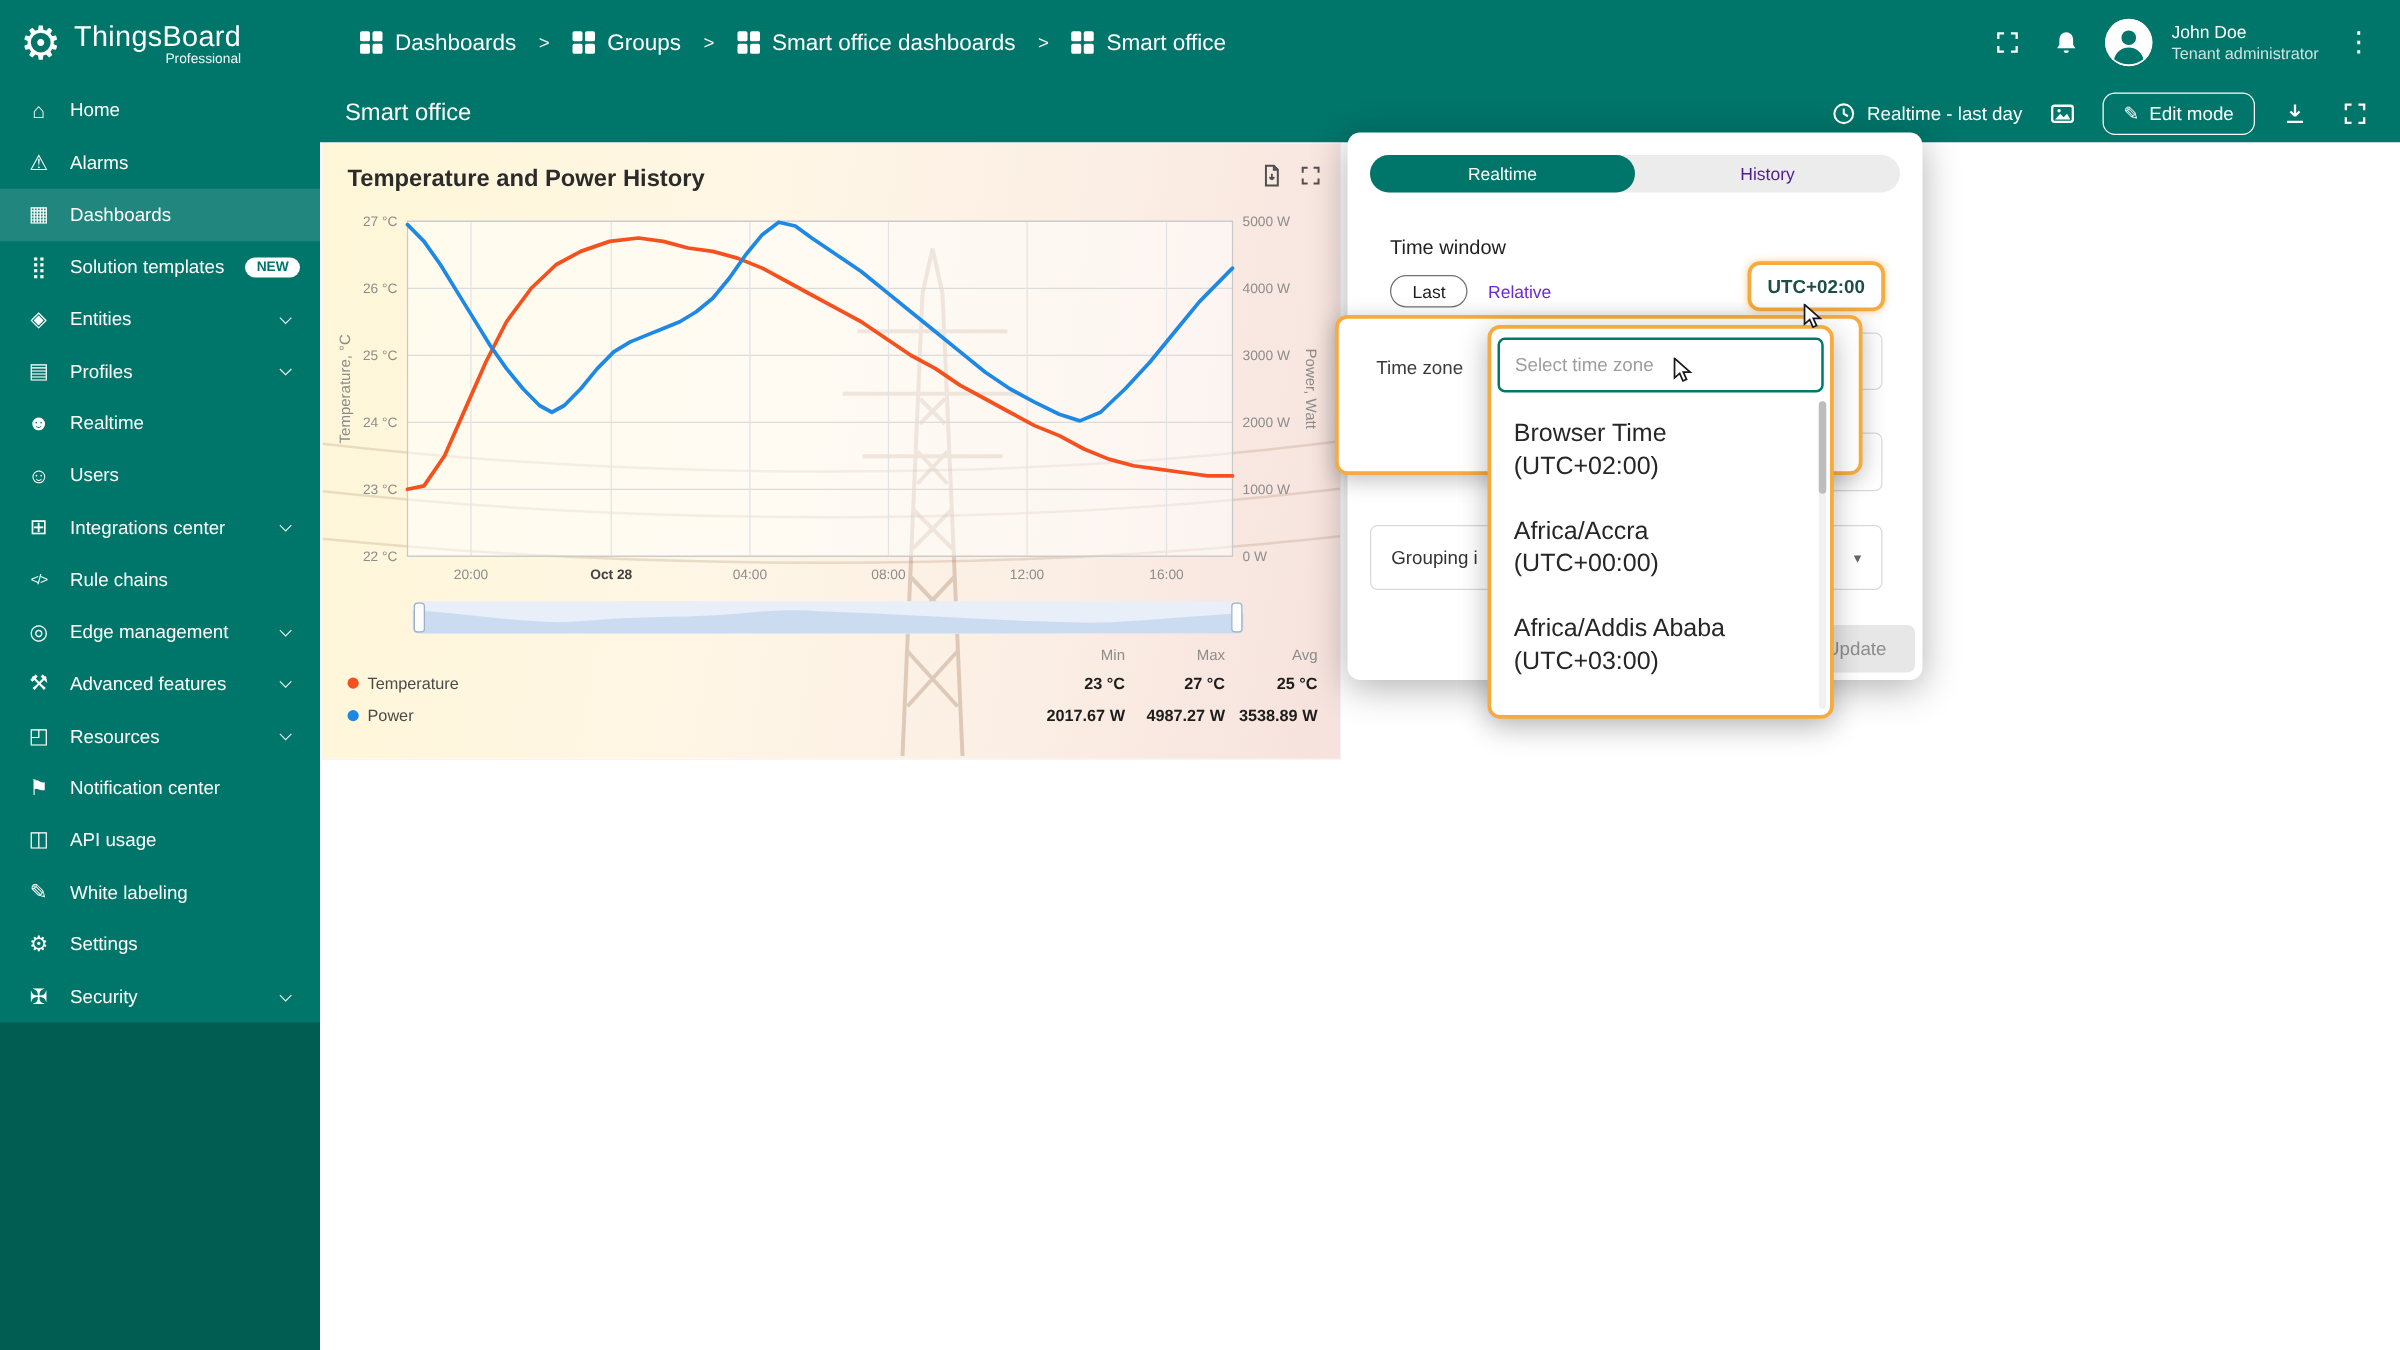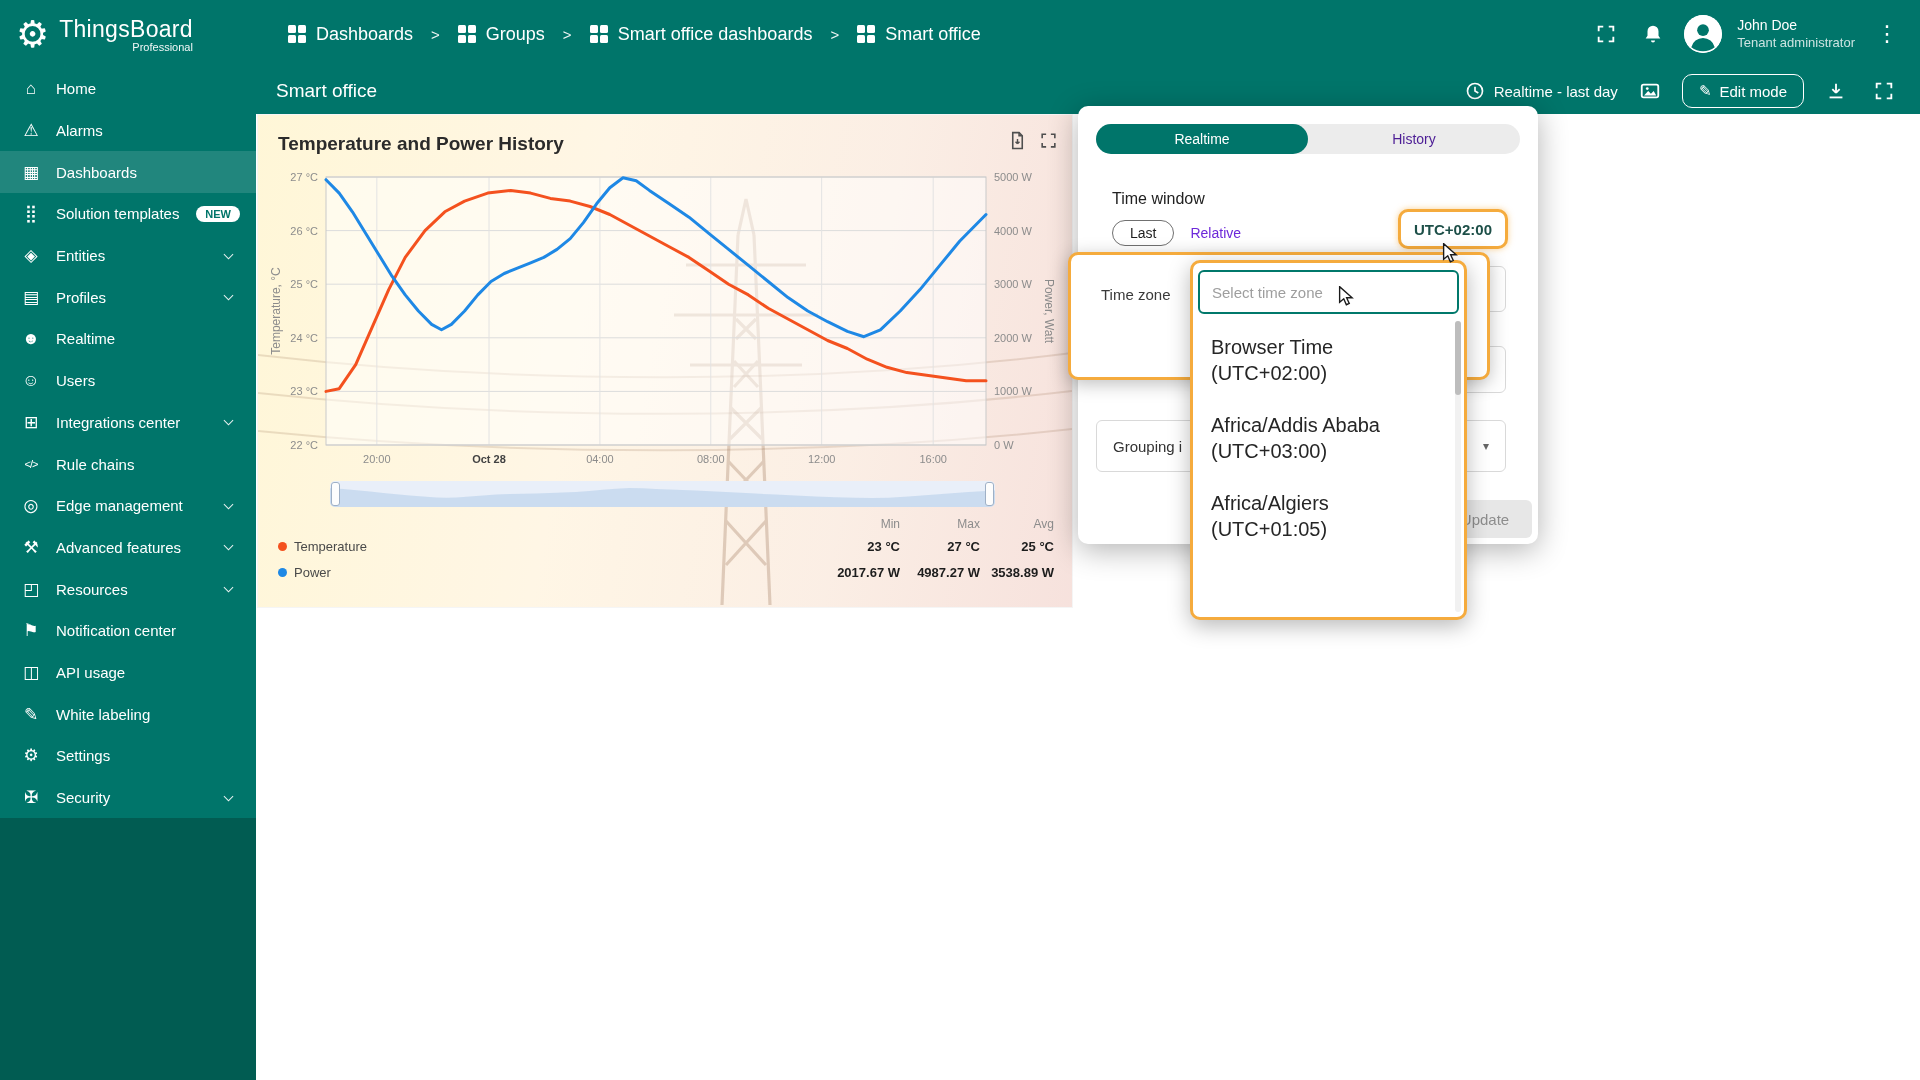--- a/index.html
+++ b/index.html
@@ -79,21 +79,21 @@
   #relative-lbl{color:#6d28d9;font-size:14px;cursor:pointer}
   #utc-btn{position:absolute;right:30px;top:103px;height:40px;min-width:110px;background:#fff;border:3px solid #f5ab3d;border-radius:10px;display:flex;align-items:center;justify-content:center;font-size:15px;font-weight:700;color:#1d4f48;cursor:pointer;box-shadow:0 0 6px rgba(245,171,61,.55)}
   .ghost-field{position:absolute;background:#fff;border:1px solid #d9d9d9;border-radius:6px}
   #grouping-row{position:absolute;left:18px;top:314px;width:410px;height:52px;border:1px solid #d9d9d9;border-radius:6px;display:flex;align-items:center;padding:0 16px;font-size:15px;color:#333;background:#fff}
   #grouping-row .dd{margin-left:auto;color:#666;font-size:12px}
   #update-btn{position:absolute;left:360px;top:394px;width:94px;height:38px;background:#e7e7e7;border-radius:6px;display:flex;align-items:center;justify-content:center;font-size:15px;font-weight:500;color:#8d8d8d;cursor:pointer;z-index:11}
 
   #hint-box{position:absolute;left:1068px;top:252px;width:422px;height:128px;background:#fff;border:3px solid #f5ab3d;border-radius:10px;z-index:20;box-shadow:0 4px 18px rgba(0,0,0,.25)}
   #tz-label{position:absolute;left:30px;top:31px;font-size:15px;color:#3a3a3a}
 
-  #tz-list{position:absolute;left:1190px;top:260px;width:277px;height:360px;background:#fff;border:3px solid #f5ab3d;border-radius:10px;z-index:30;box-shadow:0 6px 22px rgba(0,0,0,.28);overflow:hidden}
+  #tz-list{position:absolute;left:1190px;top:260px;width:277px;height:315px;background:#fff;border:3px solid #f5ab3d;border-radius:10px;z-index:30;box-shadow:0 6px 22px rgba(0,0,0,.28);overflow:hidden}
   #tz-input{position:absolute;left:5px;top:7px;width:261px;height:44px;border:2px solid #00786b;border-radius:6px;font-size:15px;padding:0 12px;outline:none;color:#222;font-family:inherit;background:#fff}
   #tz-input::placeholder{color:#9e9e9e}
   #tz-options{position:absolute;left:0;top:58px;right:10px;bottom:0}
   .tz-option{padding:13px 30px 13px 18px;font-size:20px;color:#262626;cursor:pointer;line-height:1.3}
   #tz-scroll{position:absolute;right:3px;top:58px;bottom:5px;width:6px;background:#f1f1f1;border-radius:3px}
   #tz-thumb{position:absolute;left:0;top:0;width:6px;height:74px;background:#bdbdbd;border-radius:3px}
   .cursor{position:absolute;z-index:40}
 </style>
 </head>
 <body>
@@ -426,20 +426,21 @@
   </div>
 
   <div id="hint-box">
     <span id="tz-label">Time zone</span>
   </div>
 
   <div id="tz-list">
     <input id="tz-input" placeholder="Select time zone" style="">
     <div id="tz-options">
         <div class="tz-option">Browser Time (UTC+02:00)</div>
+        <div class="tz-option">Africa/Accra (UTC+00:00)</div>
         <div class="tz-option">Africa/Addis Ababa (UTC+03:00)</div>
         <div class="tz-option">Africa/Algiers (UTC+01:05)</div>
       </div>
     <div id="tz-scroll">
       <div id="tz-thumb"></div>
     </div>
   </div>
 
   <span class="cursor" style="left:1442px;top:243px">
     <svg width="17" height="20" viewBox="0 0 13 16">

